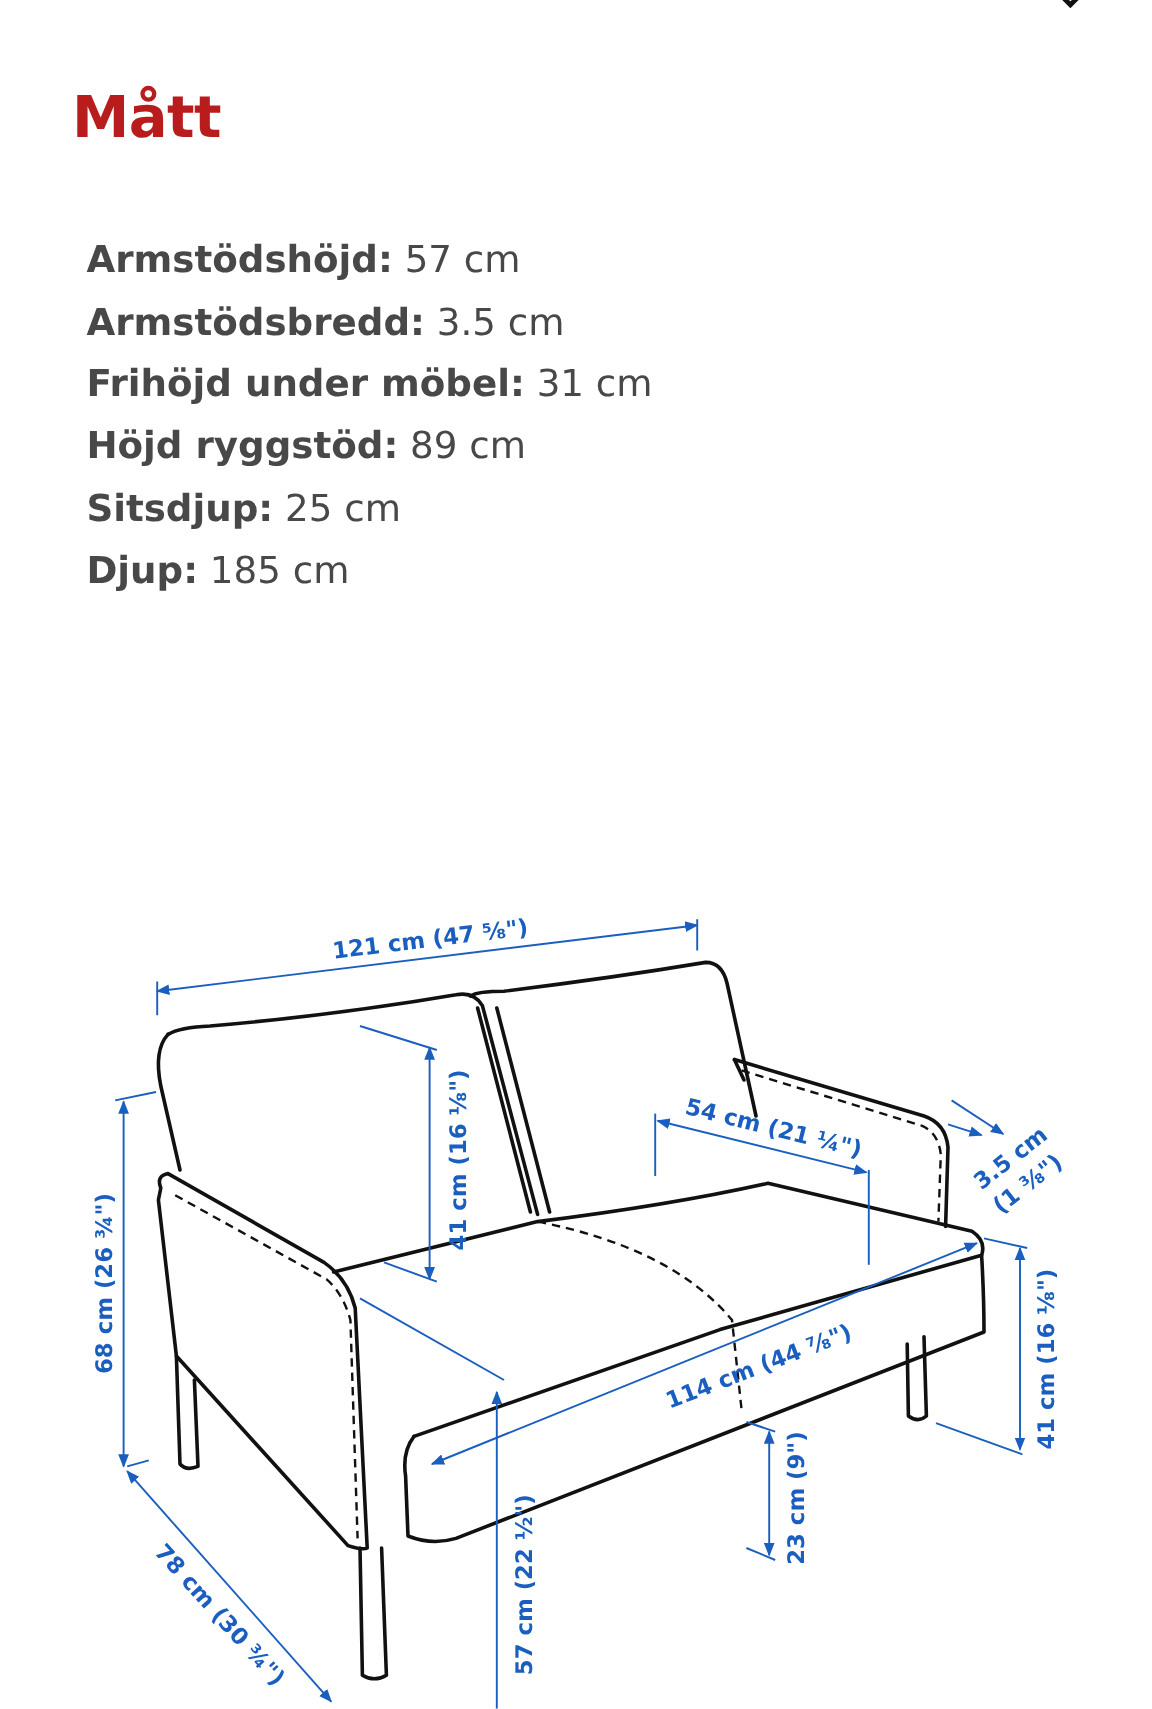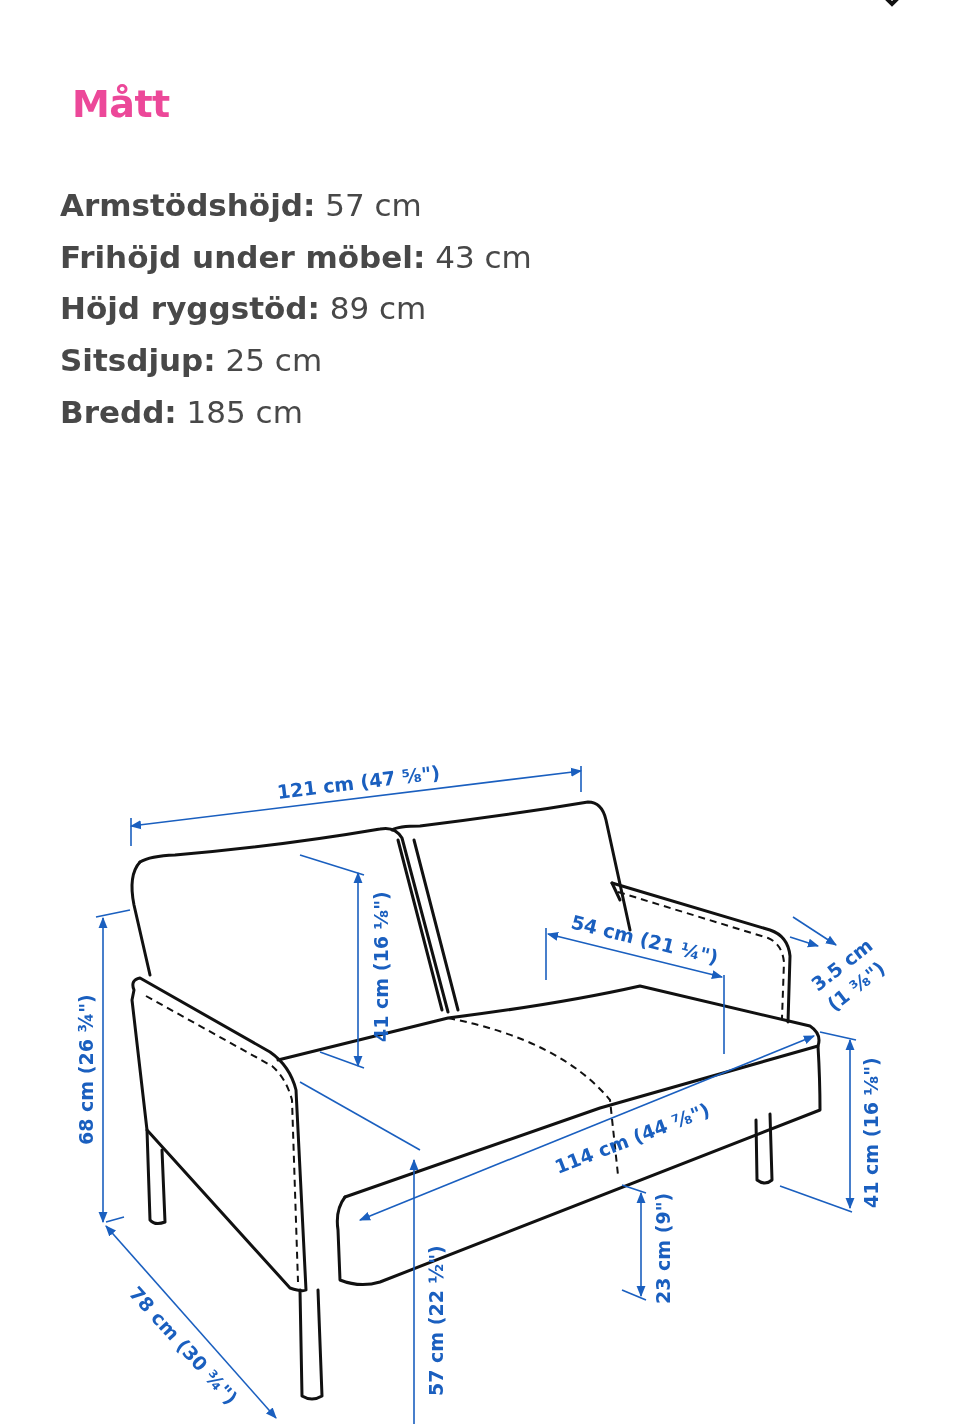--- a/index.html
+++ b/index.html
@@ -13,28 +13,28 @@
       color: #484848;
     }
     .close-btn {
       position: absolute; right: 50px; top: -14px;
       width: 36px; height: 24px;
       cursor: pointer;
     }
     .close-btn svg { width: 36px; height: 36px; display: block; }
     .page-title {
       position: absolute; left: 60px; top: 70px;
-      margin: 12px;
-      font-size: 38px; font-weight: bold;
-      color: #ec4899;
+      margin: 0;
+      font-size: 48px; font-weight: bold;
+      color: #b91c1c;
       letter-spacing: -0.5px;
     }
     .spec-list {
       position: absolute; left: 60px; top: 180px;
-      margin: 0; padding: 0; list-style: none;
+      margin: 12px; padding: 0; list-style: none;
     }
     .spec-row {
       font-size: 31px; line-height: 51.7px;
       color: #484848;
       white-space: nowrap;
     }
     .spec-label { font-weight: bold; }
     .spec-value { font-weight: normal; }
     .diagram {
       position: absolute; left: 0; top: 740px;
@@ -52,24 +52,25 @@
 <div class="close-btn">
   <svg viewBox="0 0 36 36">
     <path d="M4 4 L18 18 L32 4" stroke="#111" stroke-width="4" fill="none" stroke-linecap="square"></path>
   </svg>
 </div>
 
 <h1 class="page-title">Mått</h1>
 
 <ul class="spec-list">
   <li class="spec-row"><span class="spec-label">Armstödshöjd:</span> <span class="spec-value">57 cm</span></li>
-  <li class="spec-row"><span class="spec-label">Frihöjd under möbel:</span> <span class="spec-value">43 cm</span></li>
+  <li class="spec-row"><span class="spec-label">Armstödsbredd:</span> <span class="spec-value">3.5 cm</span></li>
+  <li class="spec-row"><span class="spec-label">Frihöjd under möbel:</span> <span class="spec-value">31 cm</span></li>
   <li class="spec-row"><span class="spec-label">Höjd ryggstöd:</span> <span class="spec-value">89 cm</span></li>
   <li class="spec-row"><span class="spec-label">Sitsdjup:</span> <span class="spec-value">25 cm</span></li>
-  <li class="spec-row"><span class="spec-label">Bredd:</span> <span class="spec-value">185 cm</span></li>
+  <li class="spec-row"><span class="spec-label">Djup:</span> <span class="spec-value">185 cm</span></li>
 </ul>
 
 <div class="diagram">
   <svg viewBox="0 740 960 684">
     <defs>
       <marker id="arr" viewBox="0 0 10 10" refX="9" refY="5" markerWidth="7" markerHeight="7" orient="auto-start-reverse">
         <path d="M0 1 L10 5 L0 9 z" fill="#1a5fbf"></path>
       </marker>
     </defs>
 

